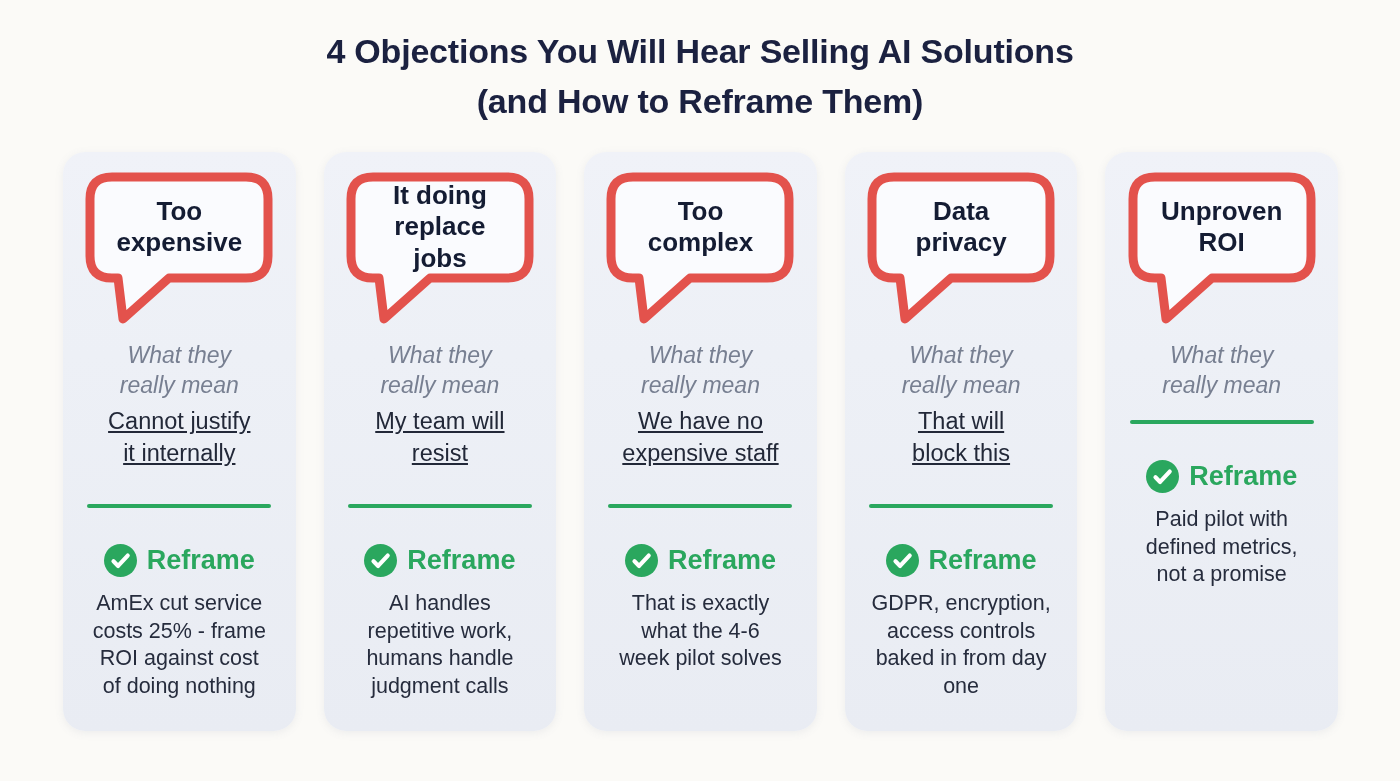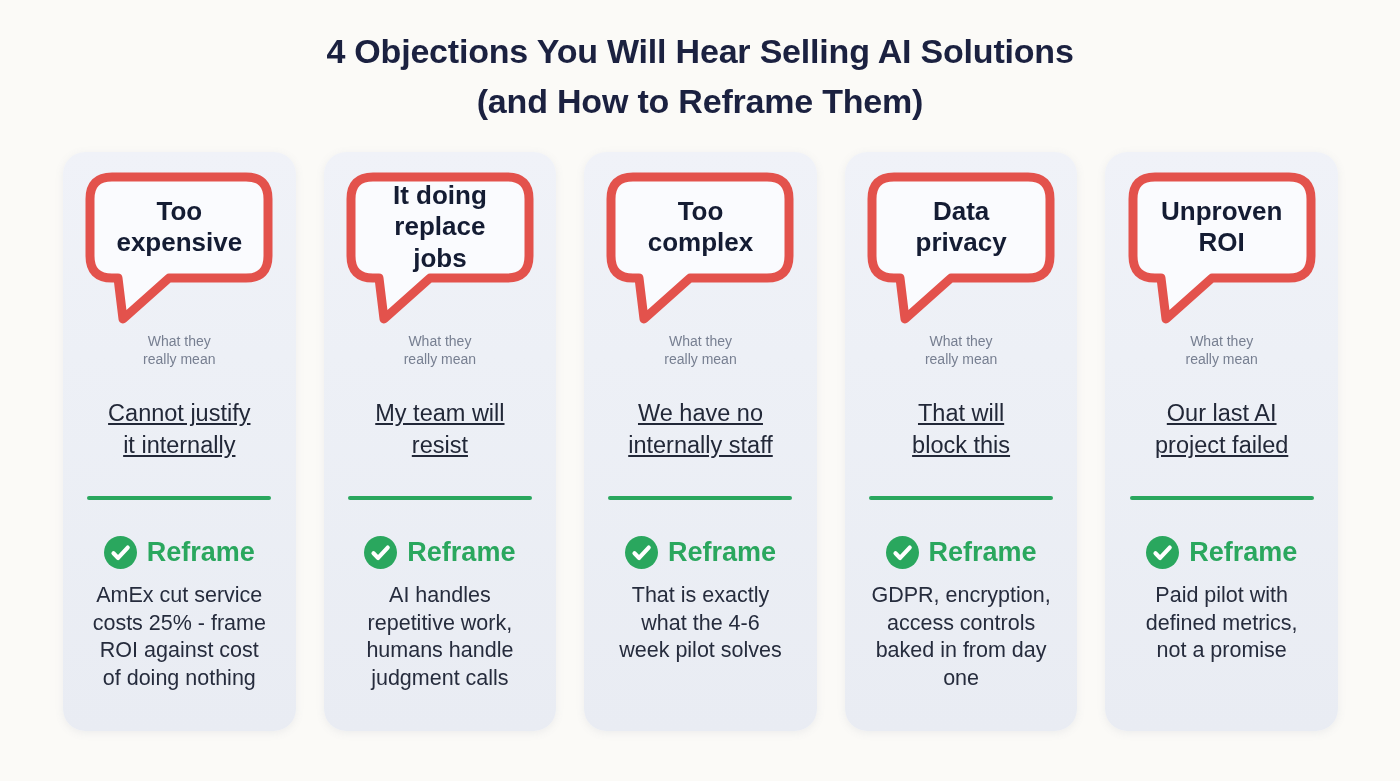--- a/index.html
+++ b/index.html
@@ -62,24 +62,25 @@
     align-items:center;
     justify-content:center;
     text-align:center;
     font-size:26px;
     font-weight:700;
     line-height:1.2;
     color:#141c33;
     white-space:pre-line;
   }
   .really-mean{
-    margin-top:8px;
+    margin-top:16px;
     height:58px;
     text-align:center;
-    font-size:14px;
+    font-style:italic;
+    font-size:23px;
     line-height:1.32;
     color:var(--muted-gray,#777f91);
     white-space:pre-line;
   }
   .meaning{
     margin-top:8px;
     height:76px;
     text-align:center;
     font-size:23.5px;
     line-height:1.36;
@@ -187,21 +188,21 @@
       <div class="bubble">
         <svg viewBox="0 0 188 152">
           <path class="bubble-path" d="M27 5 H161 Q183 5 183 27 V84 Q183 106 161 106 H84 L38 147 L33 106 H27 Q5 106 5 84 V27 Q5 5 27 5 Z"></path>
         </svg>
         <div class="bubble-text">Too
 complex</div>
       </div>
       <div class="really-mean">What they
 really mean</div>
       <div class="meaning">We have no
-internally staff</div>
+expensive staff</div>
       <div class="divider"></div>
       <div class="reframe-row">
         <span class="check">
           <svg viewBox="0 0 33 33">
               <circle cx="16.5" cy="16.5" r="16.5" fill="#2aa75e"></circle>
               <path d="M9.5 17.3 l4.6 4.6 L23.7 11.6" fill="none" stroke="#ffffff" stroke-width="4.2" stroke-linecap="round" stroke-linejoin="round"></path>
             </svg>
         </span>
         <span class="reframe-label">Reframe</span>
       </div>
@@ -241,22 +242,20 @@
     <article class="card">
       <div class="bubble">
         <svg viewBox="0 0 188 152">
           <path class="bubble-path" d="M27 5 H161 Q183 5 183 27 V84 Q183 106 161 106 H84 L38 147 L33 106 H27 Q5 106 5 84 V27 Q5 5 27 5 Z"></path>
         </svg>
         <div class="bubble-text">Unproven
 ROI</div>
       </div>
       <div class="really-mean">What they
 really mean</div>
-      <div class="meaning">Our last AI
-project failed</div>
       <div class="divider"></div>
       <div class="reframe-row">
         <span class="check">
           <svg viewBox="0 0 33 33">
               <circle cx="16.5" cy="16.5" r="16.5" fill="#2aa75e"></circle>
               <path d="M9.5 17.3 l4.6 4.6 L23.7 11.6" fill="none" stroke="#ffffff" stroke-width="4.2" stroke-linecap="round" stroke-linejoin="round"></path>
             </svg>
         </span>
         <span class="reframe-label">Reframe</span>
       </div>

